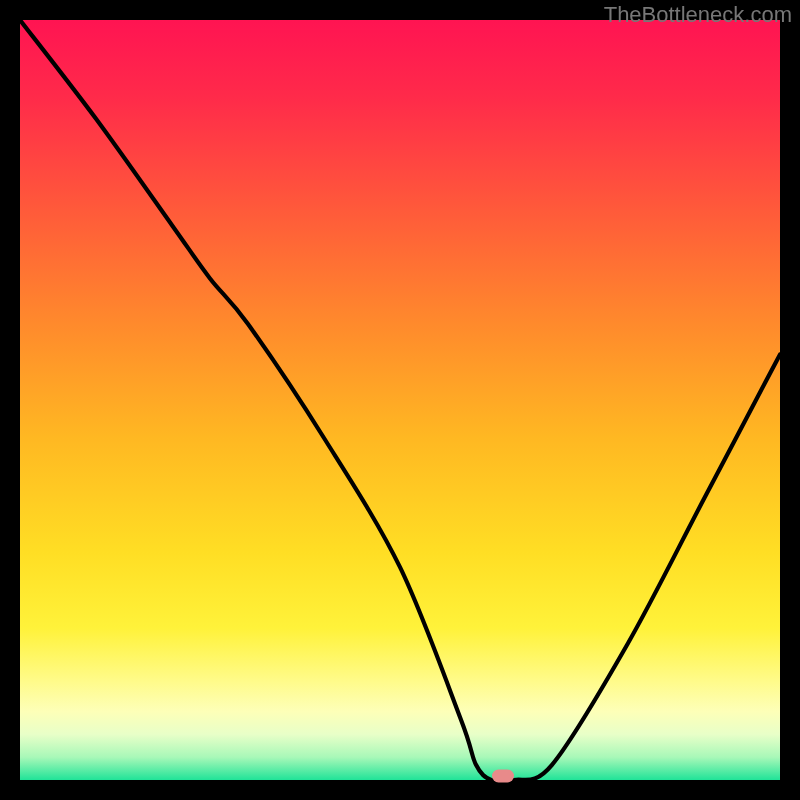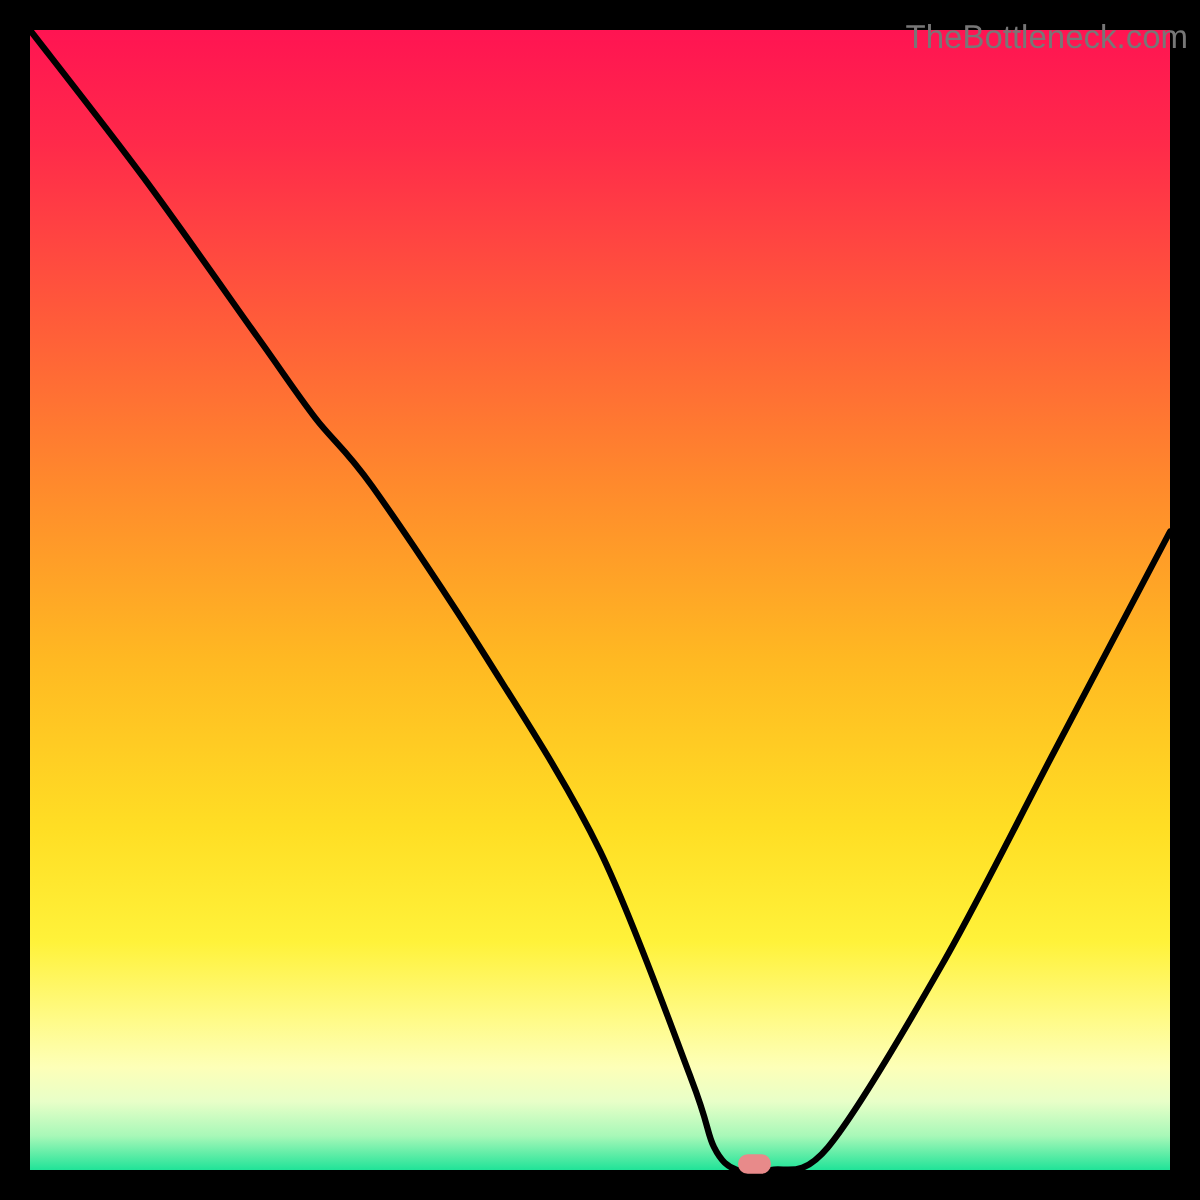--- a/index.html
+++ b/index.html
@@ -7,21 +7,21 @@
     padding: 0;
     width: 800px;
     height: 800px;
     background: #000;
     position: relative;
     font-family: Arial, sans-serif;
     overflow: hidden;
   }
   .watermark {
     position: absolute;
-    top: 12px;
+    top: 2px;
     right: 8px;
     color: #777;
     font-size: 22px;
     font-weight: normal;
     z-index: 10;
   }
   .plot-area {
     position: absolute;
     left: 20px;
     top: 20px;

